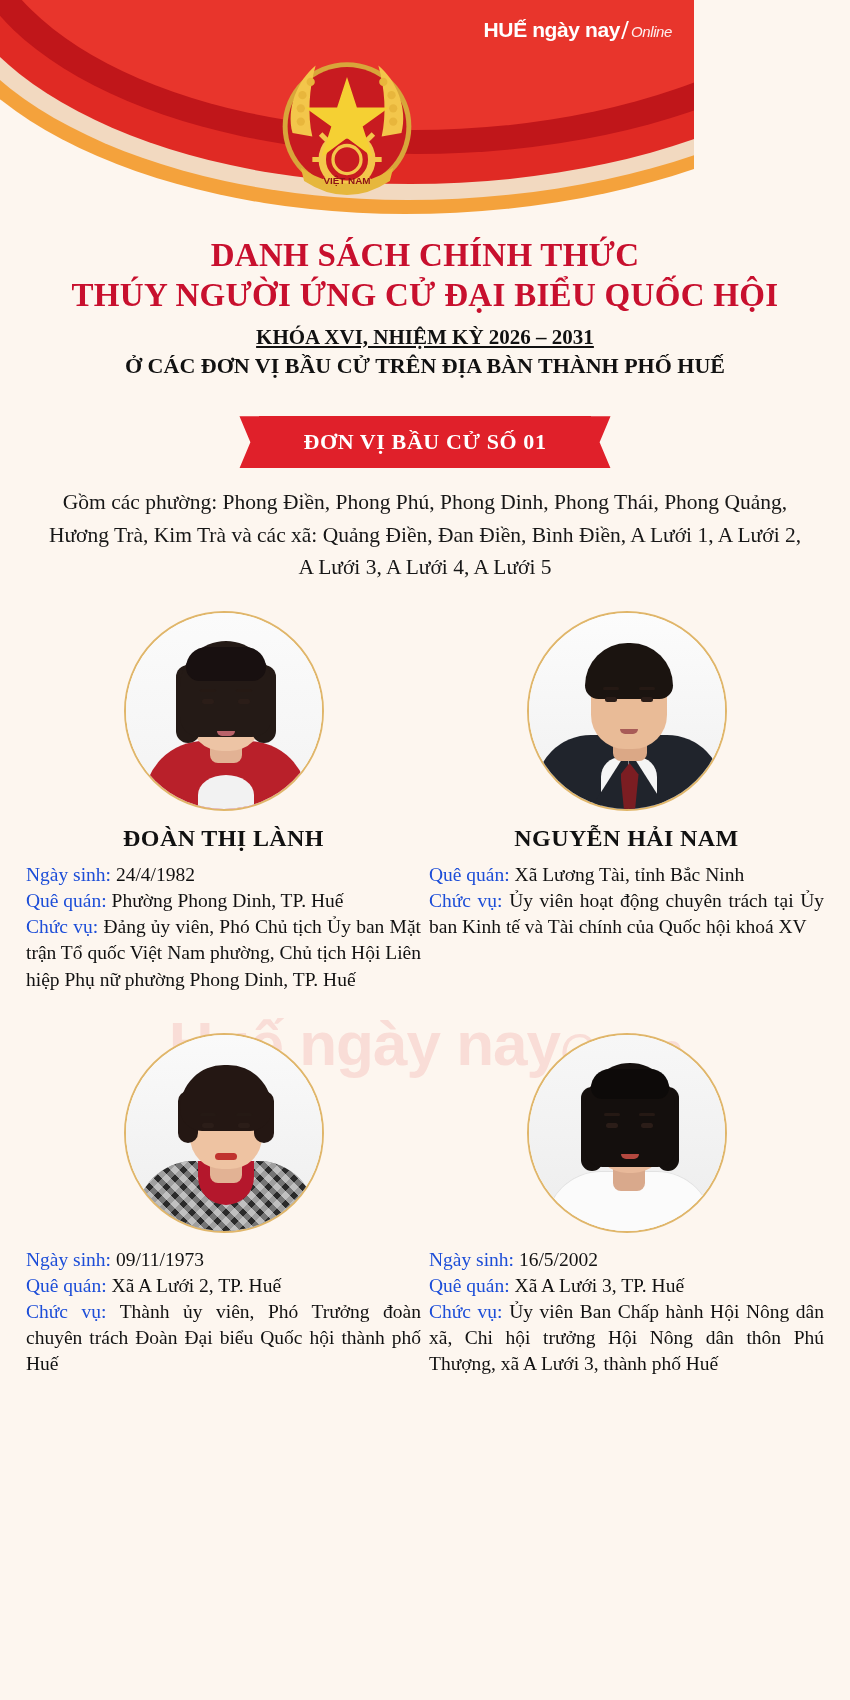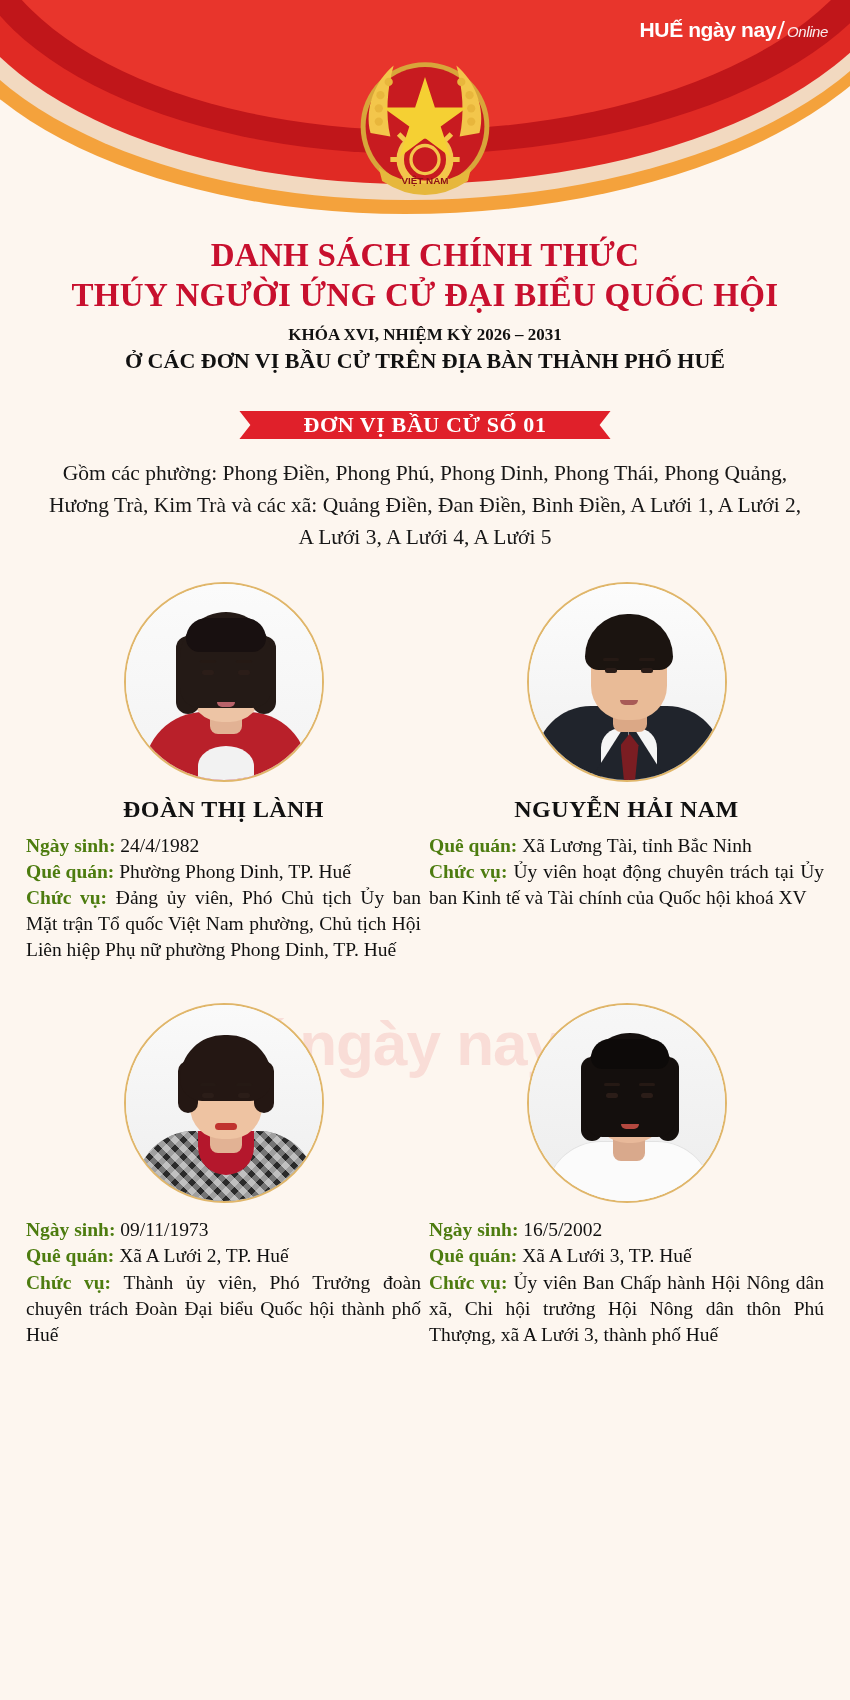--- a/index.html
+++ b/index.html
@@ -9,21 +9,21 @@
     height: 1700px;
     background: #fdf6ef;
     font-family: "Liberation Serif", serif;
     overflow: hidden;
     position: relative;
   }
 
   
   .banner {
     position: relative;
-    width: 850px;
+    width: 694px;
     height: 225px;
     overflow: hidden;
     background: #fdf6ef;
   }
   .banner .wave {
     position: absolute;
     left: -60px;
     top: -230px;
     width: 980px;
     height: 430px;
@@ -82,23 +82,24 @@
     font-family: "Liberation Serif", serif;
     font-weight: bold;
     font-size: 33px;
     letter-spacing: .3px;
     line-height: 1.22;
   }
   .title-2 { font-size: 33px; }
   .title-3 {
     color: #111;
     font-weight: bold;
-    font-size: 17px;
+    font-size: 21px;
     margin-top: 8px;
     line-height: 1.32;
+    text-decoration: underline;
   }
   .title-4 {
     color: #111;
     font-weight: bold;
     font-size: 22px;
     line-height: 1.32;
   }
 
   
   .ribbon-row {
@@ -106,21 +107,21 @@
     justify-content: center;
     margin-top: 36px;
   }
   .ribbon {
     position: relative;
     background: #e0202a;
     color: #fff;
     font-weight: bold;
     font-size: 22px;
     letter-spacing: .6px;
-    padding: 1px 44px;
+    padding: 13px 44px;
     text-align: center;
   }
   .ribbon::before, .ribbon::after {
     content: "";
     position: absolute;
     top: 0;
     width: 26px;
     height: 100%;
     background: #e0202a;
   }
@@ -184,21 +185,21 @@
   }
   .cand-name {
     text-align: center;
     font-weight: bold;
     font-size: 24px;
     color: #111;
     letter-spacing: .4px;
     margin-bottom: 10px;
   }
   .field { font-size: 19.5px; line-height: 1.34; color: #111; text-align: justify; }
-  .field .lbl { color: #4d7c0f; font-weight: bold; }
+  .field .lbl { color: #1d4ed8; font-weight: normal; }
 
   
   .p-bg { position: absolute; inset: 0; }
   .p-el { position: absolute; }
 
   
   .p1 .p-bg { background: linear-gradient(#fbfbfb, #f3f3f3); }
   .p1 .body  { left: 18px; bottom: -6px; width: 164px; height: 74px; background: #b9202a; border-radius: 60px 60px 0 0; }
   .p1 .inner { left: 72px; bottom: -6px; width: 56px; height: 40px; background: #f2f2f2; border-radius: 50% 50% 0 0; }
   .p1 .neck  { left: 84px; bottom: 46px; width: 32px; height: 34px; background: #e2b294; border-radius: 8px; }

